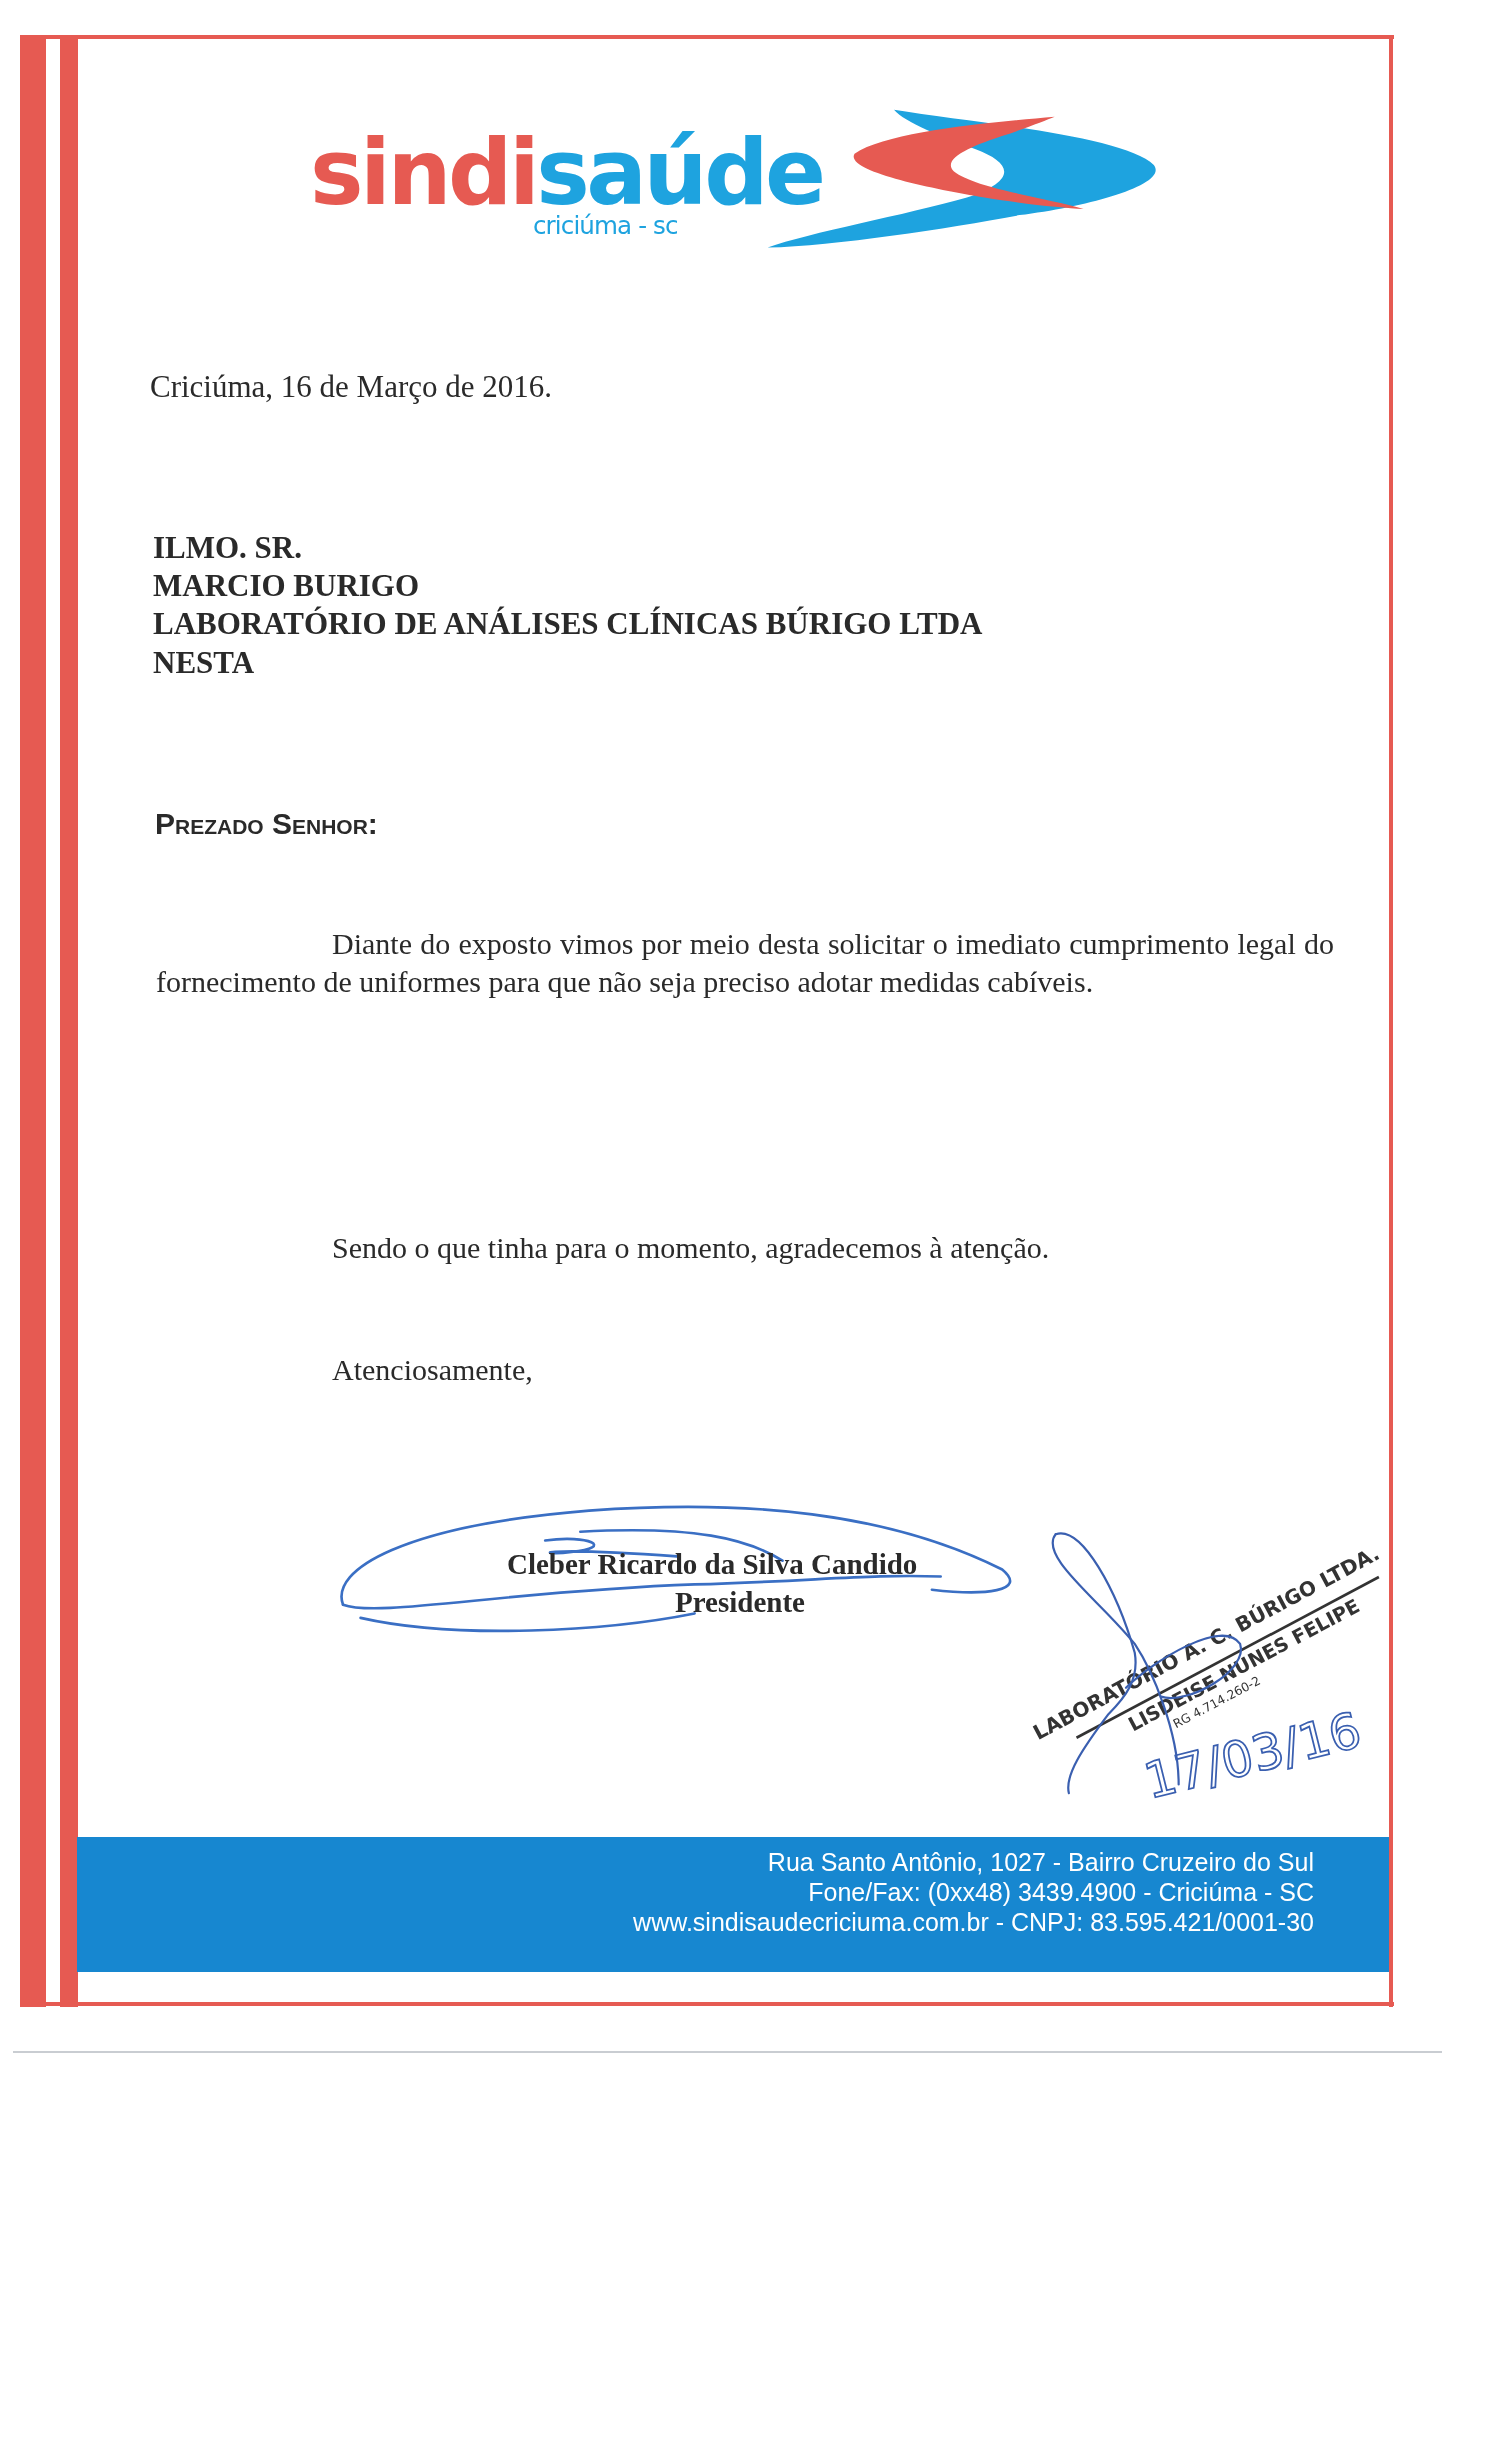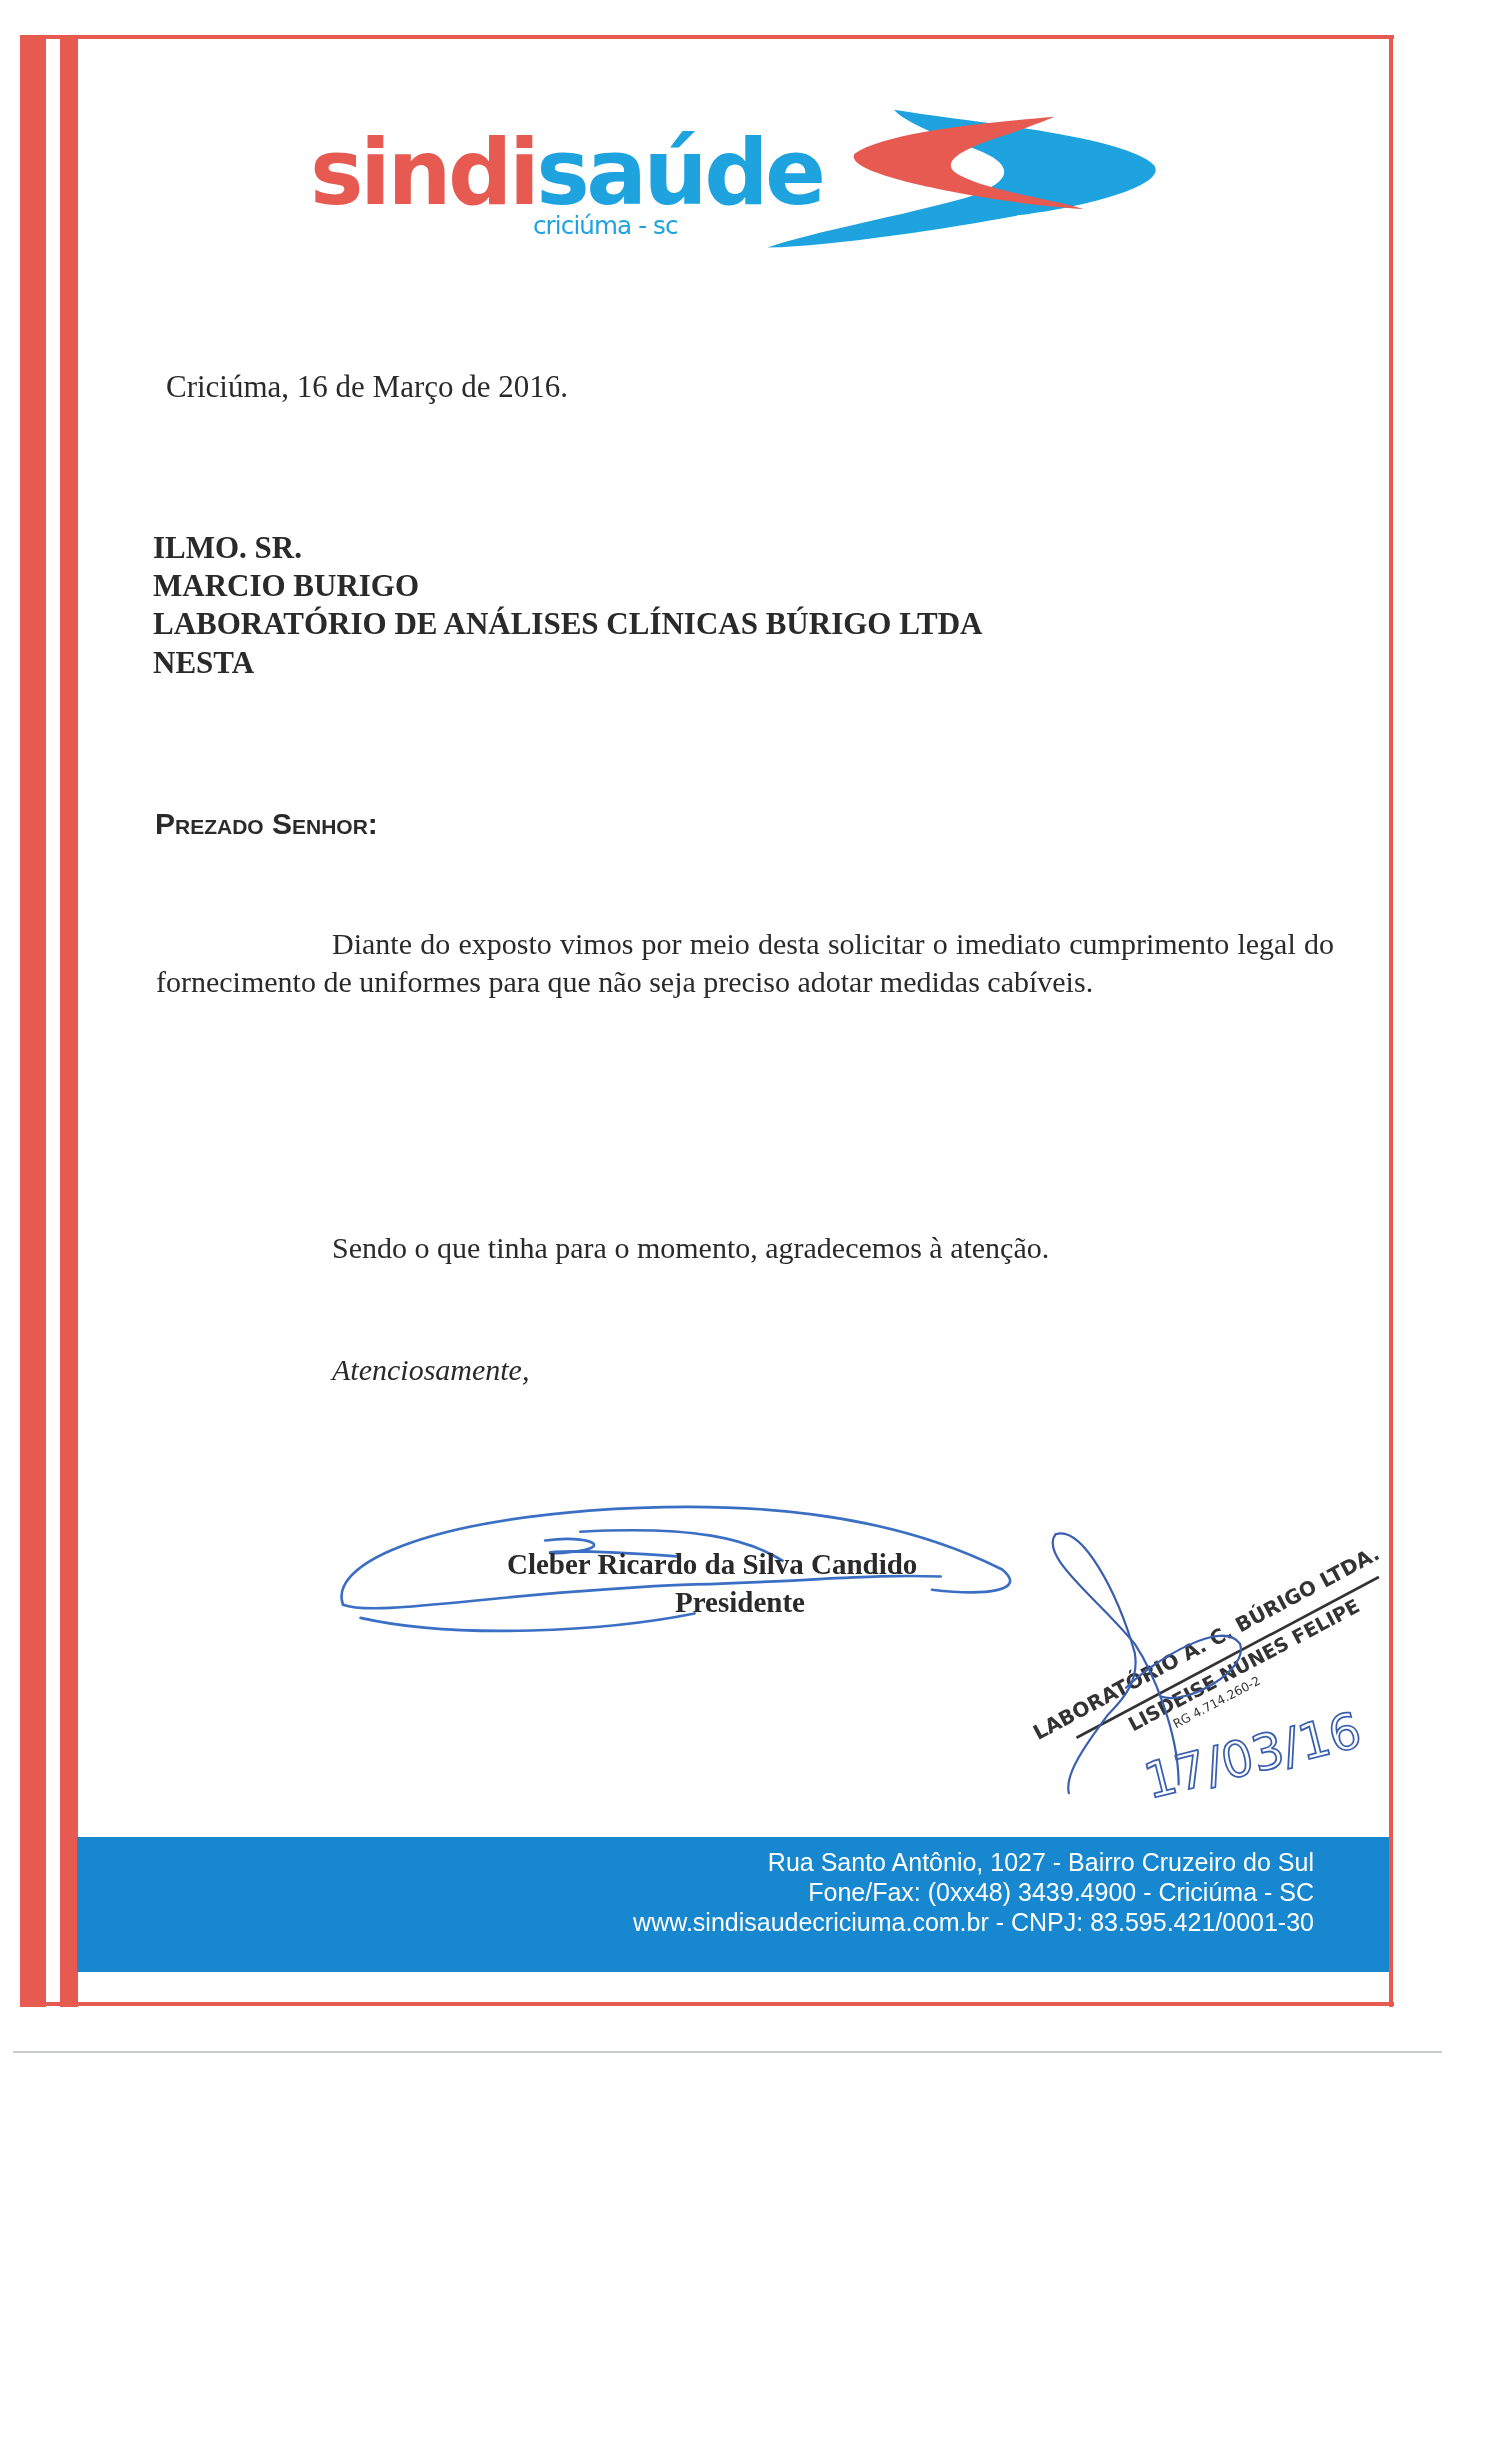--- a/index.html
+++ b/index.html
@@ -11,28 +11,28 @@
 
   #paper-edge { left: 13px; top: 2051px; width: 1429px; height: 1.8px; background: #c9cdd2; }
 
   
   #logo-text { left: 310px; top: 128px; font-family: "DejaVu Sans", sans-serif; font-weight: bold; font-size: 90px; letter-spacing: -3.5px; line-height: 1; }
   #logo-sindi { color: #e65a52; }
   #logo-saude { color: #1ea3df; }
   #logo-sub { left: 533px; top: 211px; font-family: "DejaVu Sans", sans-serif; font-size: 24.6px; color: #1ea3df; letter-spacing: -0.9px; text-align: right; }
   #logo-swoosh { left: 756px; top: 101px; }
 
-  #date-line { left: 166px; top: 369px; font-size: 31px; }
+  #date-line { left: 150px; top: 369px; font-size: 31px; }
   .addr { left: 153px; font-size: 31px; font-weight: bold; white-space: nowrap; }
   #salutation { left: 155px; top: 807px; font-size: 30px; font-weight: bold; font-variant: small-caps; color: #2a2a2a; }
 
   #body-text { left: 156px; top: 925px; width: 1178px; font-size: 30px; line-height: 38px; text-align: justify; }
   #body-text p { margin: 0; text-indent: 176px; }
   #closing { left: 332px; top: 1231px; font-size: 30px; }
-  #regards { left: 332px; top: 1353px; font-size: 30px; font-style: italic; }
+  #regards { left: 332px; top: 1353px; font-size: 30px; }
 
   #signer-name { left: 507px; top: 1548px; font-size: 29px; font-weight: bold; white-space: nowrap; }
   #signer-role { left: 675px; top: 1586px; font-size: 29px; font-weight: bold; }
   #signature-1 { left: 325px; top: 1486px; }
 
   #stamp { left: 1029px; top: 1521px; }
 
   #footer-band { left: 77px; top: 1837px; width: 1312px; height: 135px; background: #1787d0; }
   #footer-text { right: 181px; top: 1847px; text-align: right; color: #ffffff; font-size: 25px; line-height: 30px; }
   #footer-text div { white-space: nowrap; }

